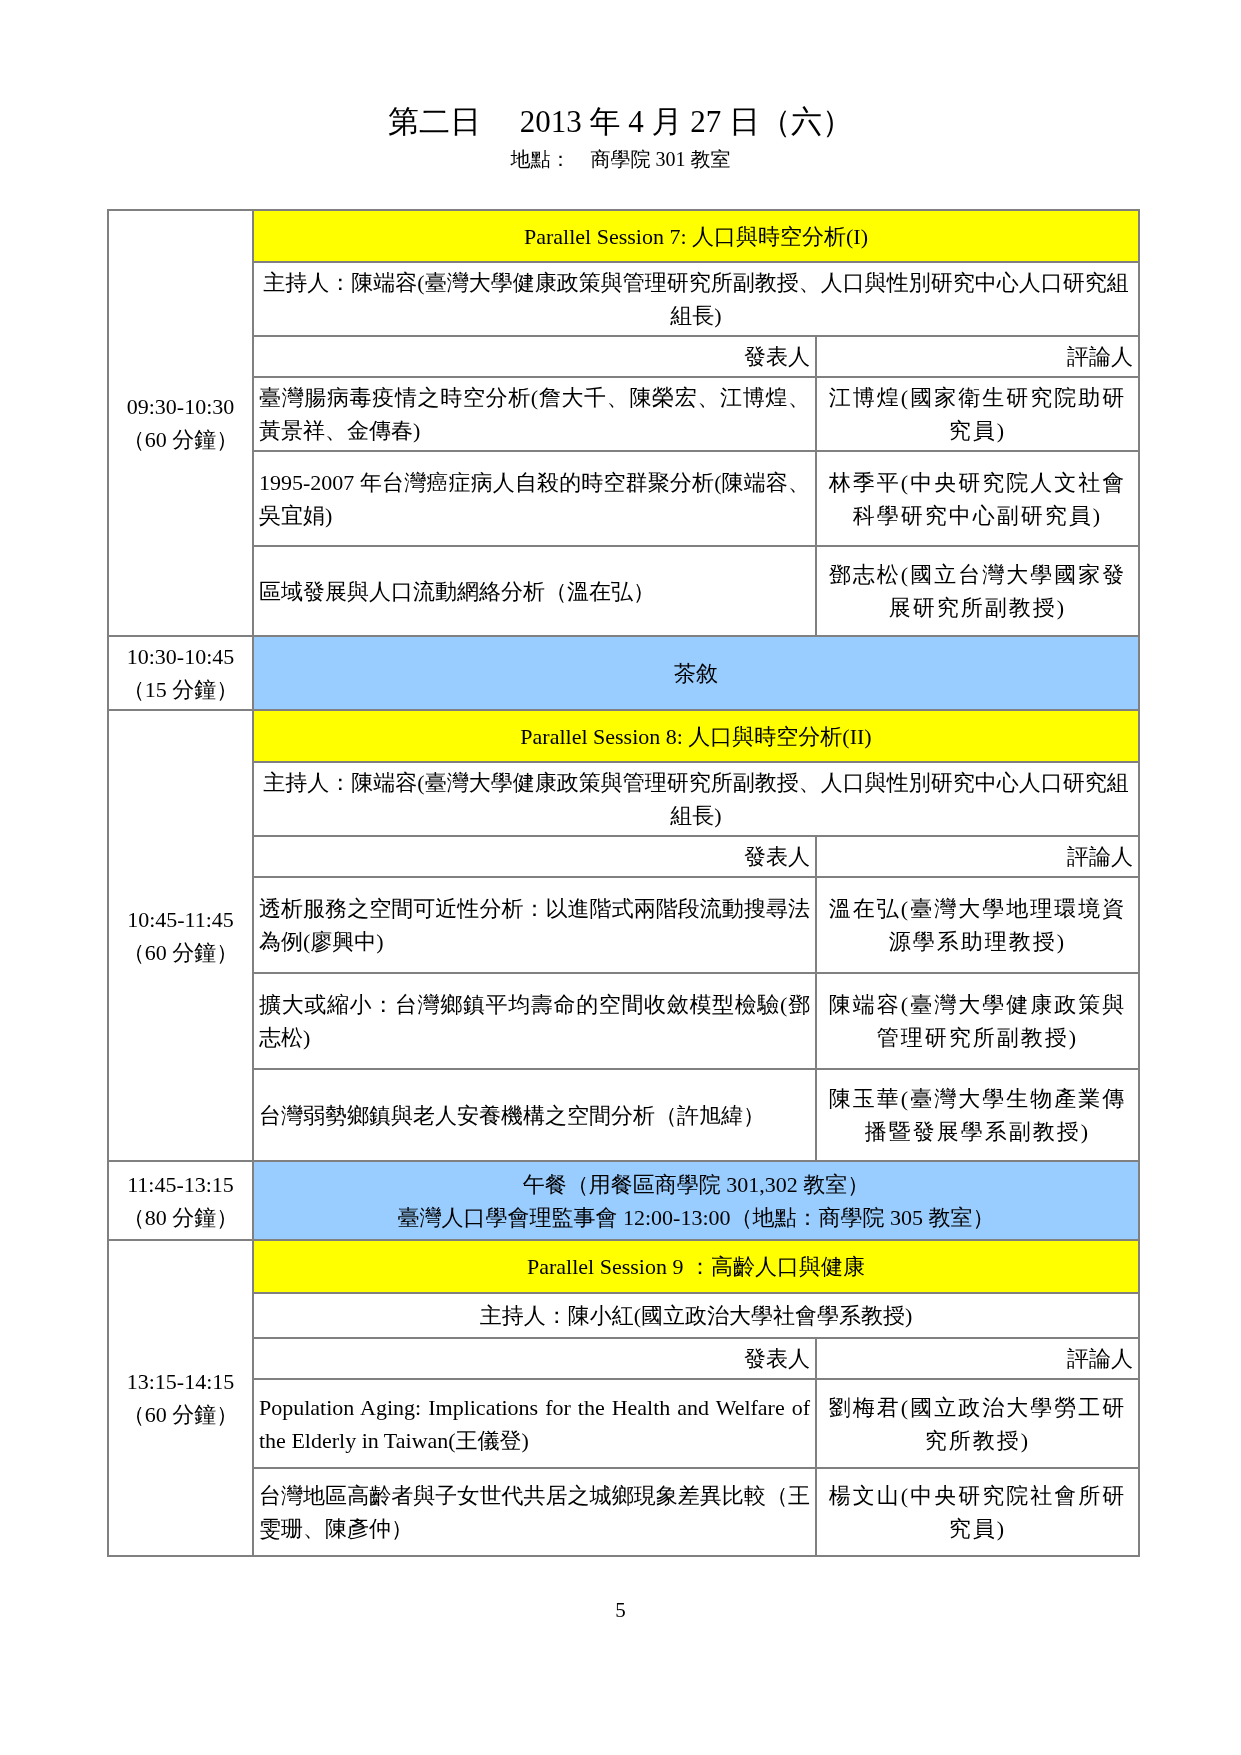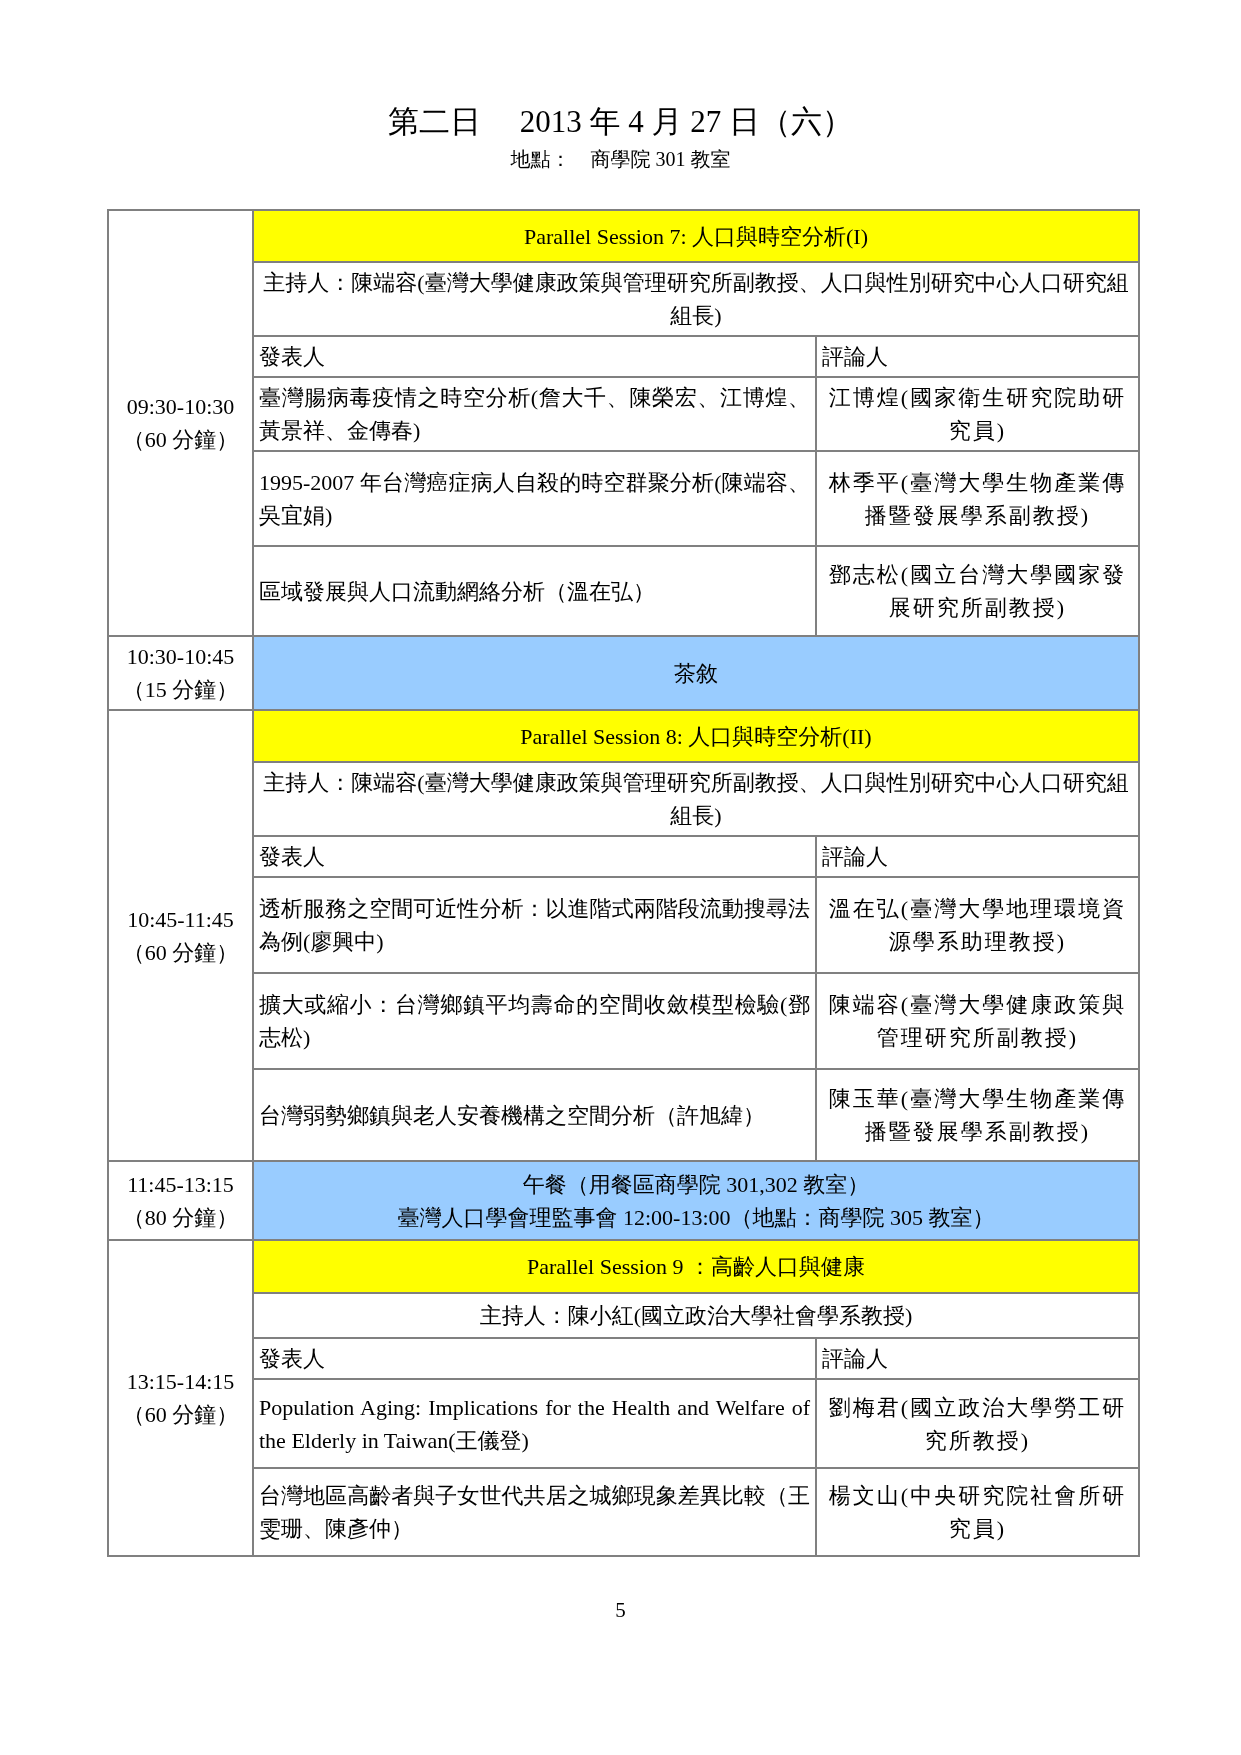--- a/index.html
+++ b/index.html
@@ -61,21 +61,21 @@
   }
   td.session-band {
     background: #FFFF00;
     text-align: center;
   }
   td.chair-cell {
     text-align: center;
     border-radius: 9px;
   }
   td.colhead-cell {
-    text-align: left;
+    text-align: right;
   }
   td.paper-cell {
     text-align: justify;
     text-justify: inter-ideograph;
     padding: 2px 4px;
   }
   td.discussant-cell {
     text-align: center;
     letter-spacing: 2px;
     padding: 2px 3px;
@@ -122,21 +122,21 @@
     <tr style="height:36px">
       <td class="colhead-cell">發表人</td>
       <td class="colhead-cell">評論人</td>
     </tr>
     <tr style="height:70px">
       <td class="paper-cell">臺灣腸病毒疫情之時空分析(詹大千、陳榮宏、江博煌、黃景祥、金傳春)</td>
       <td class="discussant-cell">江博煌(國家衛生研究院助研究員)</td>
     </tr>
     <tr style="height:95px">
       <td class="paper-cell">1995-2007 年台灣癌症病人自殺的時空群聚分析(陳端容、吳宜娟)</td>
-      <td class="discussant-cell">林季平(臺灣大學生物產業傳播暨發展學系副教授)</td>
+      <td class="discussant-cell">林季平(中央研究院人文社會科學研究中心副研究員)</td>
     </tr>
     <tr style="height:90px">
       <td class="paper-cell">區域發展與人口流動網絡分析（溫在弘）</td>
       <td class="discussant-cell">鄧志松(國立台灣大學國家發展研究所副教授)</td>
     </tr>
 
     <tr style="height:64px">
       <td class="time-cell">
         <div>10:30-10:45</div>
         <div>（15 分鐘）</div>

